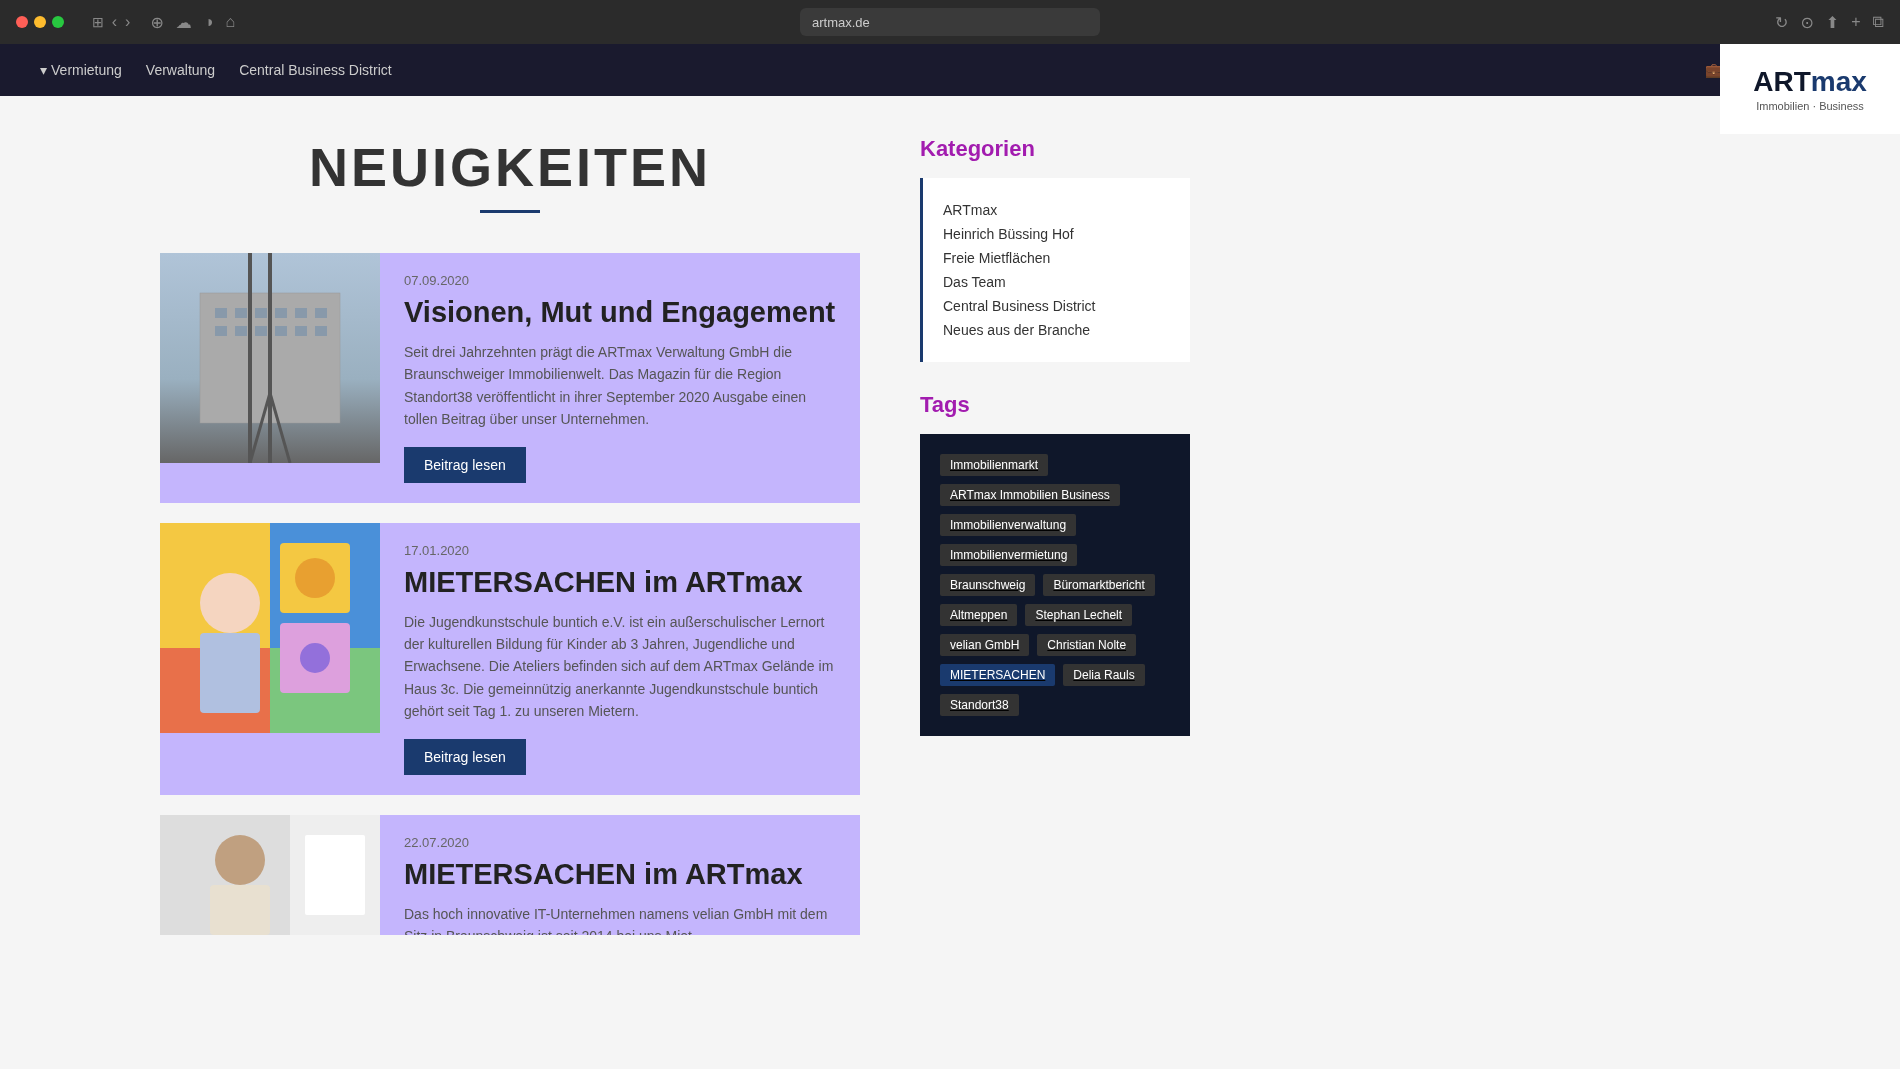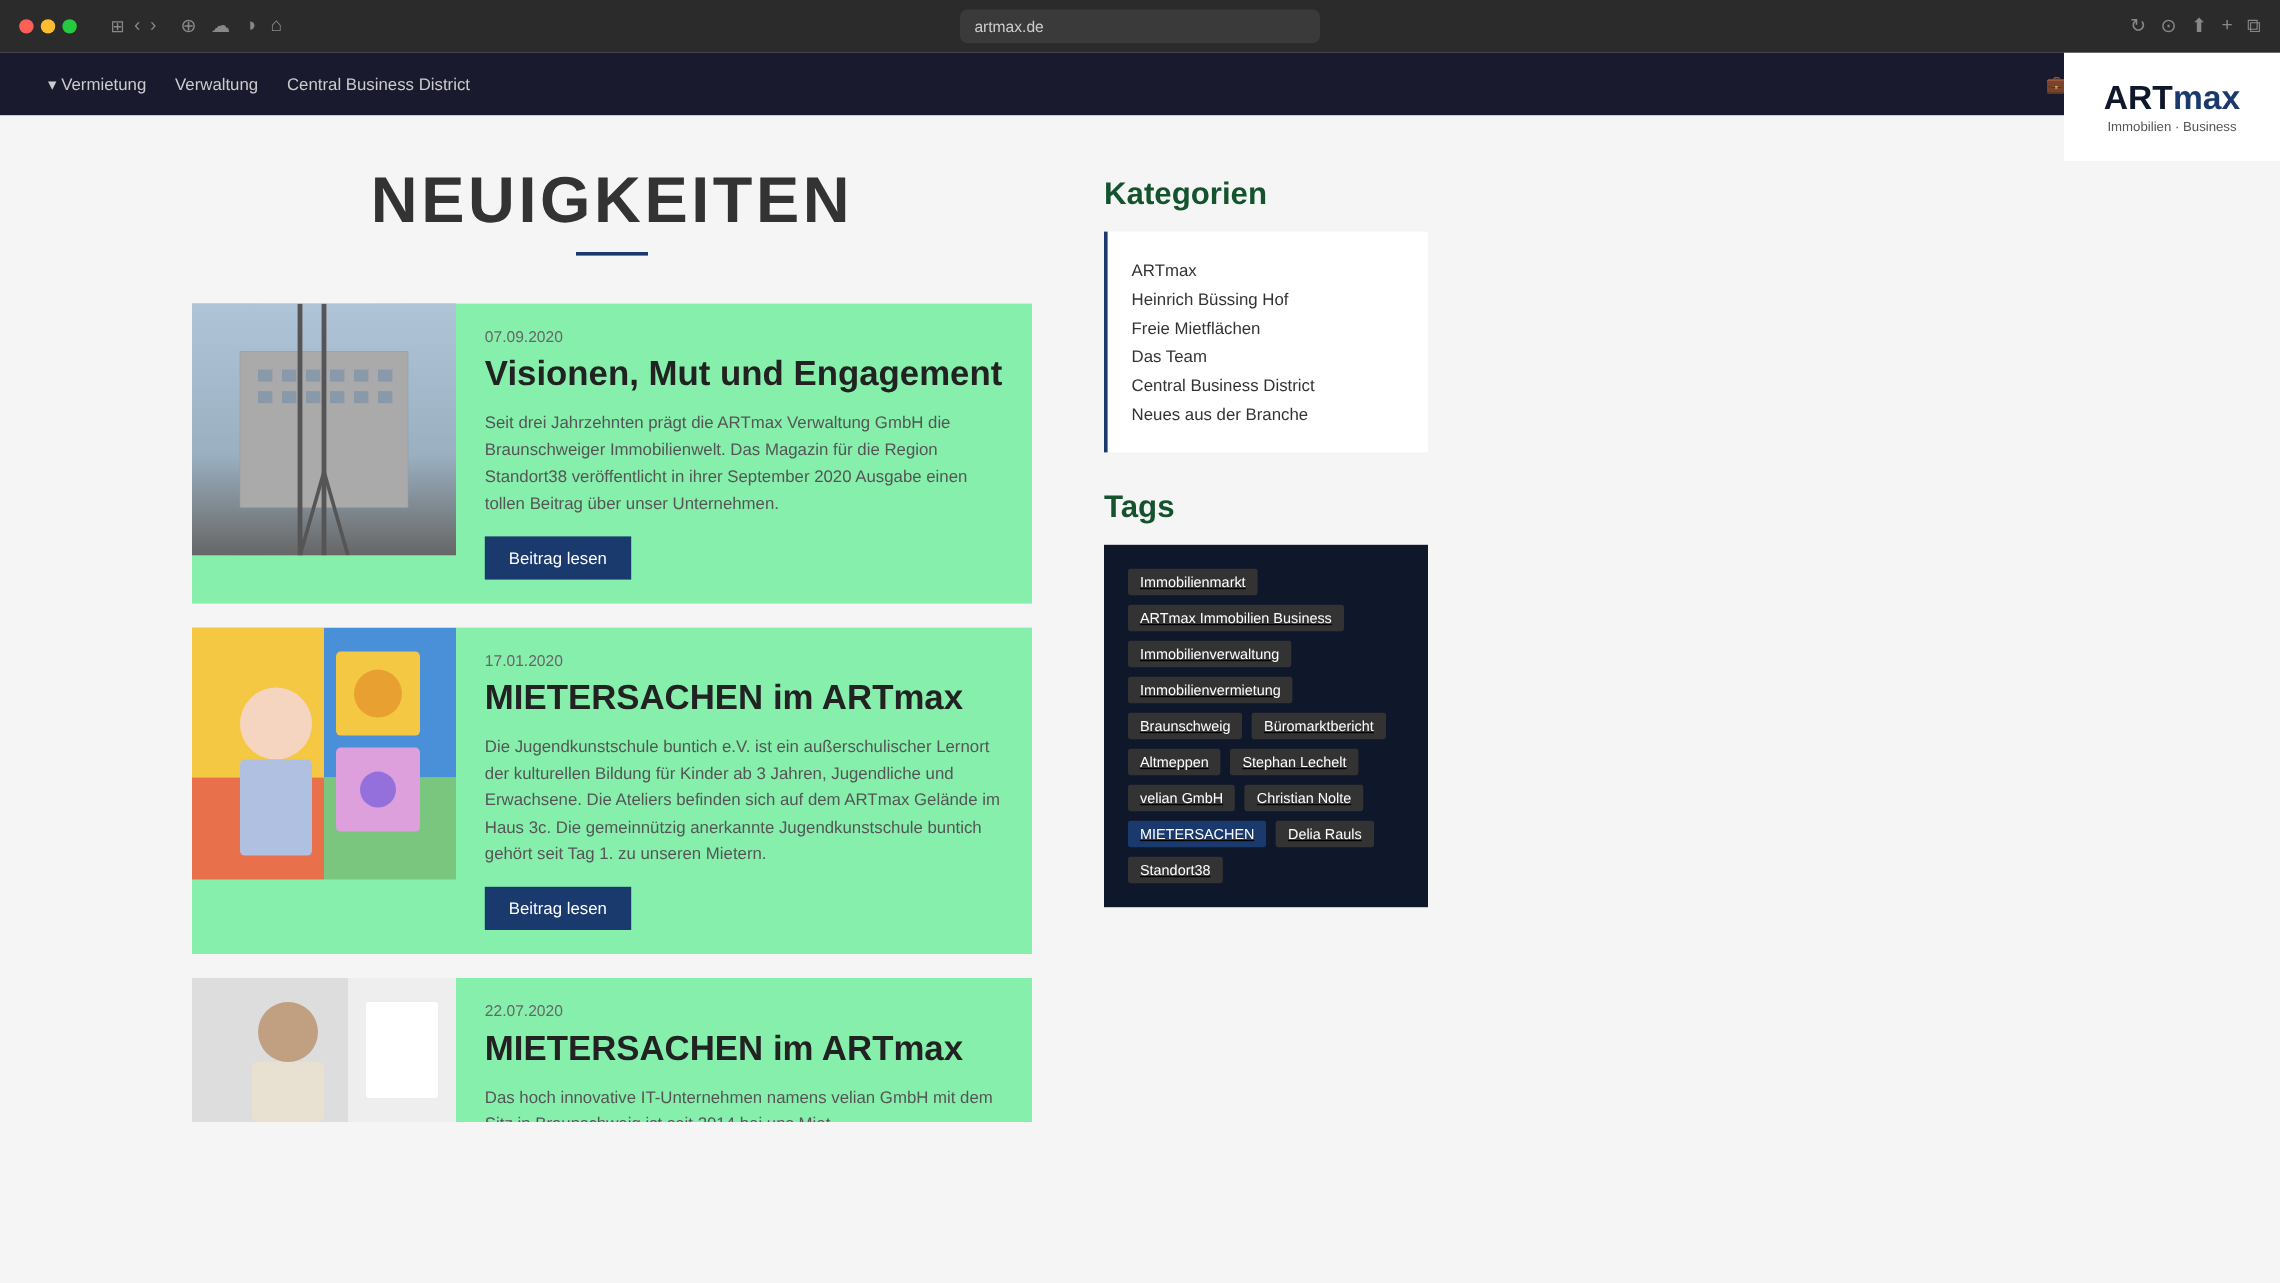--- a/index.html
+++ b/index.html
@@ -110,21 +110,21 @@
     }
     .title-underline {
       width: 60px;
       height: 3px;
       background: #1a3a6e;
       margin: 12px auto 0;
     }
 
     
     .article-card {
-      background: #86efac;
+      background: #c4b5fd;
       display: flex;
       margin-bottom: 20px;
       min-height: 210px;
     }
     .article-image {
       width: 220px;
       min-width: 220px;
       height: 210px;
       overflow: hidden;
       flex-shrink: 0;
@@ -198,25 +198,24 @@
     .sidebar {
       width: 320px;
       min-width: 320px;
       padding: 40px 30px 40px 20px;
     }
 
     .sidebar-section {
       margin-bottom: 30px;
     }
     .sidebar-title {
-      font-size: 26px;
+      font-size: 22px;
       font-weight: 700;
-      color: #14532d;
+      color: #a21caf;
       margin-bottom: 16px;
-      margin-top: 10px;
     }
     .sidebar-box {
       background: white;
       padding: 20px;
       border-left: 3px solid #1a3a6e;
     }
     .category-item {
       color: #333;
       font-size: 14px;
       padding: 4px 0;

